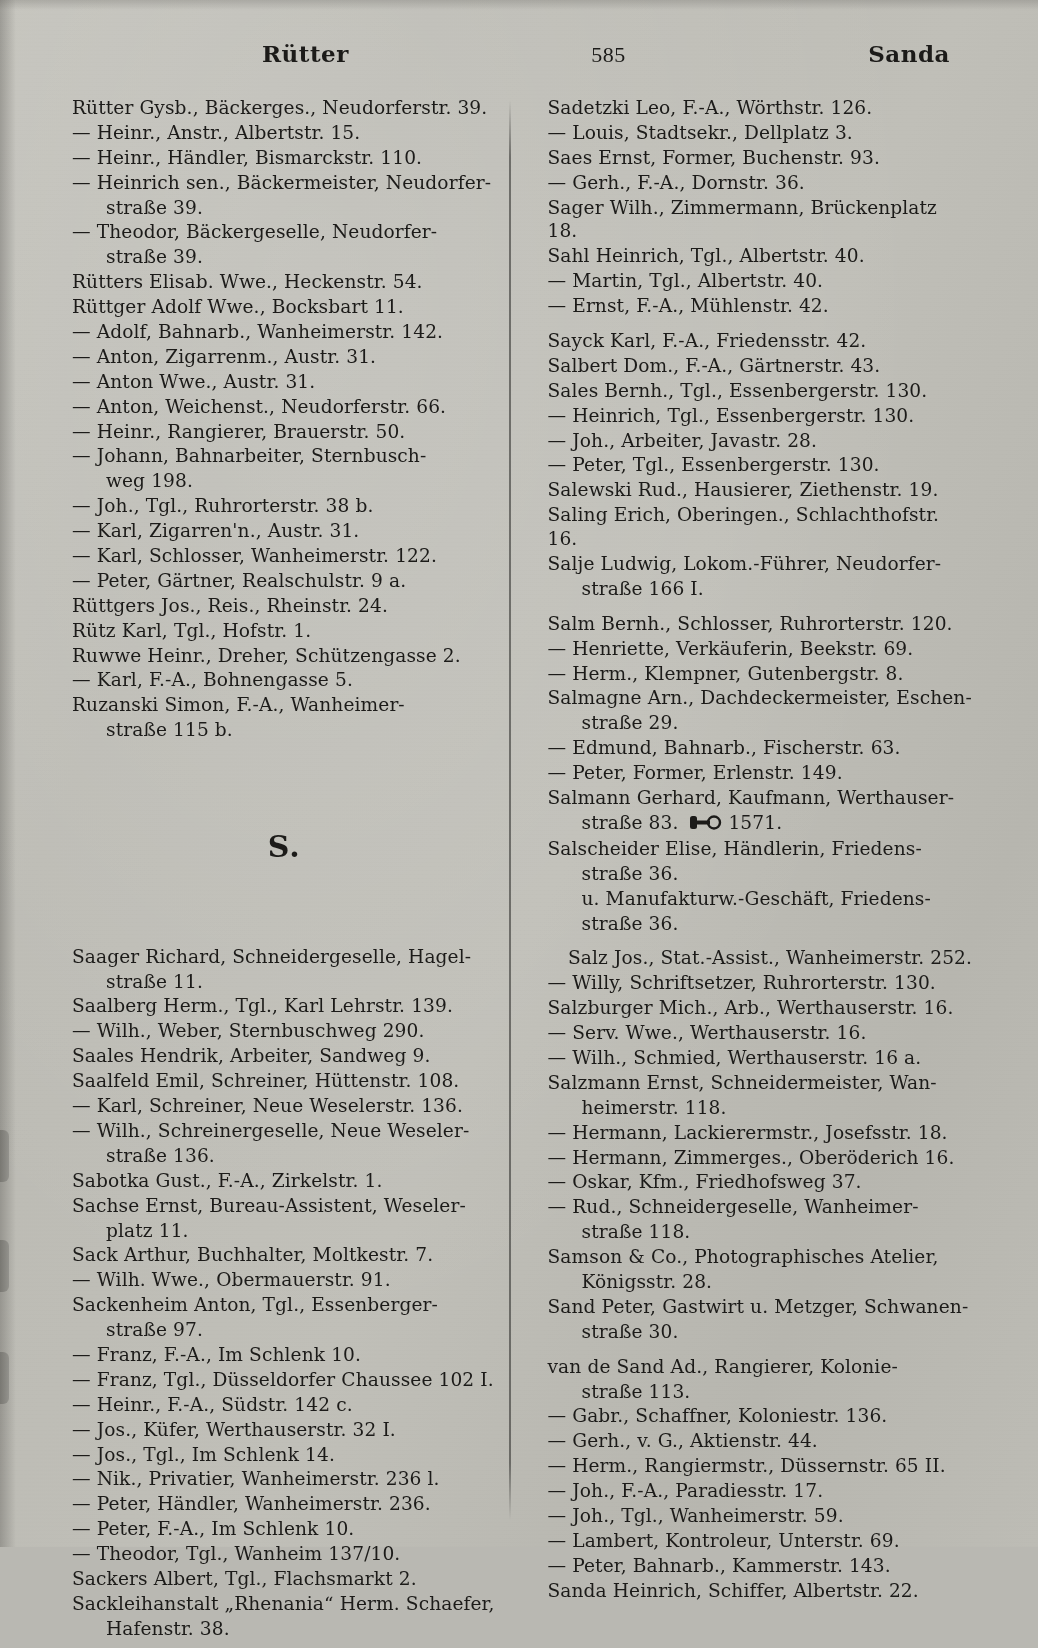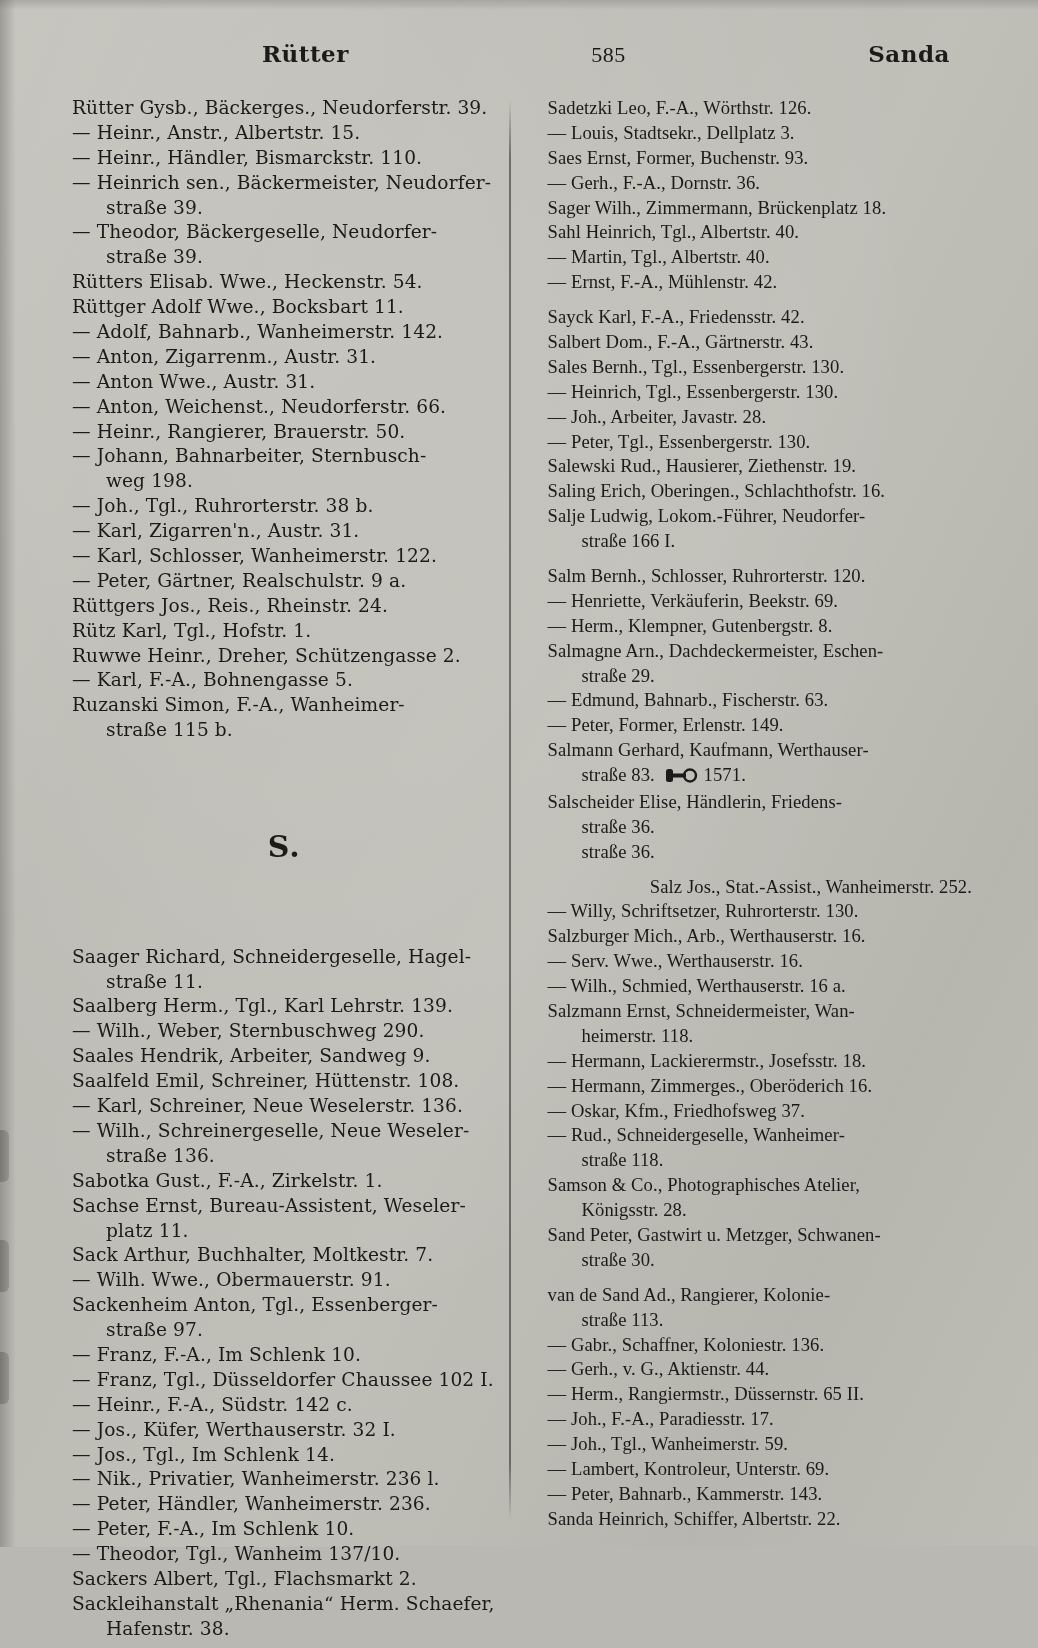--- a/index.html
+++ b/index.html
@@ -89,21 +89,21 @@
     gap: 13px;
     position: relative;
   }
   .col {
     width: 430px;
     font-size: 18.6px;
     line-height: 1.285;
     letter-spacing: 0.1px;
   }
   .col.left { padding-right: 14px; }
-  .col.right { padding-left: 24px; font-family: Liberation Serif, serif; }
+  .col.right { padding-left: 24px; }
 
   .rule {
     position: absolute;
     left: 437px;
     top: 4px;
     width: 2px;
     height: 1420px;
     background: linear-gradient(180deg, rgba(40,40,38,0.0) 0%, rgba(40,40,38,0.55) 4%, rgba(40,40,38,0.55) 96%, rgba(40,40,38,0.0) 100%);
   }
 
@@ -248,20 +248,21 @@
             <div class="entry"><span class="hang">— Edmund, Bahnarb., Fischerstr. 63.</span></div>
             <div class="entry"><span class="hang">— Peter, Former, Erlenstr. 149.</span></div>
             <div class="entry"><span class="hang">Salmann Gerhard, Kaufmann, Werthauser-</span></div>
             <div class="entry cont"><span>straße 83.</span> <span class="phone"><svg width="34" height="15" viewBox="0 0 34 15">
                   <rect x="2" y="1" width="7" height="13" rx="2.5" fill="#1c1b19"></rect>
                   <rect x="9" y="5.5" width="13" height="4" fill="#1c1b19"></rect>
                   <circle cx="26" cy="7.5" r="6" fill="none" stroke="#1c1b19" stroke-width="2.4"></circle>
                 </svg></span><span>1571.</span></div>
             <div class="entry"><span class="hang">Salscheider Elise, Händlerin, Friedens-</span></div>
             <div class="entry cont"><span>straße 36.</span></div>
+            <div class="entry cont"><span>u. Manufakturw.-Geschäft, Friedens-</span></div>
             <div class="entry cont"><span>straße 36.</span></div>
             <div class="entry" style="margin-top: 11px; text-align: right;"><span class="hang">Salz Jos., Stat.-Assist., Wanheimerstr. 252.</span></div>
             <div class="entry"><span class="hang">— Willy, Schriftsetzer, Ruhrorterstr. 130.</span></div>
             <div class="entry"><span class="hang">Salzburger Mich., Arb., Werthauserstr. 16.</span></div>
             <div class="entry"><span class="hang">— Serv. Wwe., Werthauserstr. 16.</span></div>
             <div class="entry"><span class="hang">— Wilh., Schmied, Werthauserstr. 16 a.</span></div>
             <div class="entry"><span class="hang">Salzmann Ernst, Schneidermeister, Wan-</span></div>
             <div class="entry cont"><span>heimerstr. 118.</span></div>
             <div class="entry"><span class="hang">— Hermann, Lackierermstr., Josefsstr. 18.</span></div>
             <div class="entry"><span class="hang">— Hermann, Zimmerges., Oberöderich 16.</span></div>

